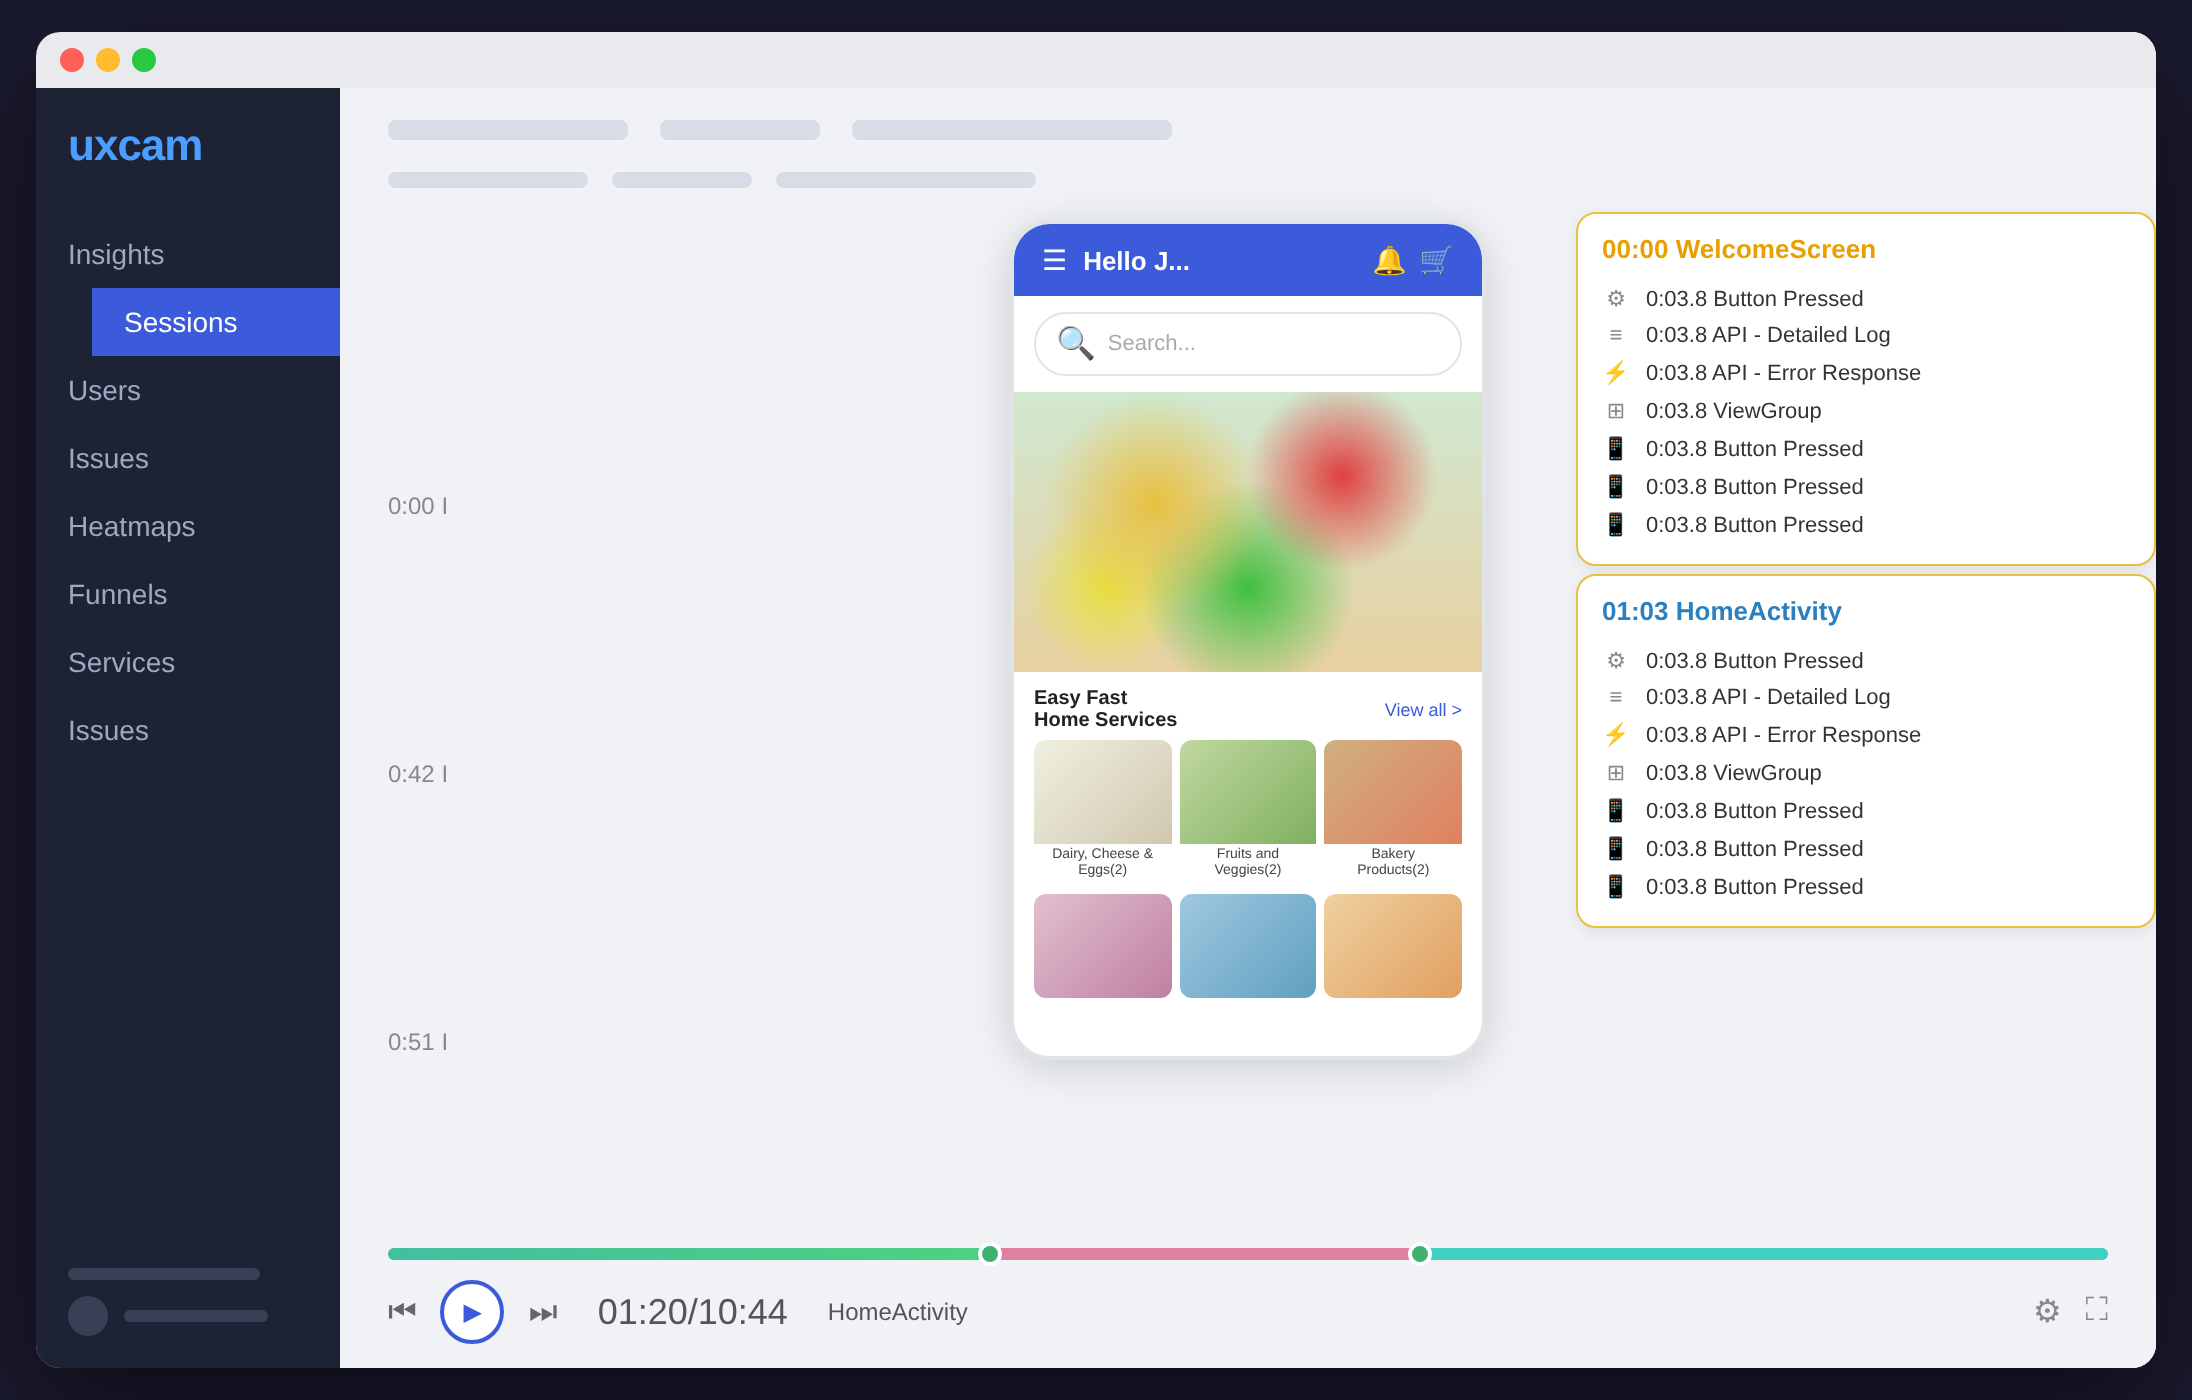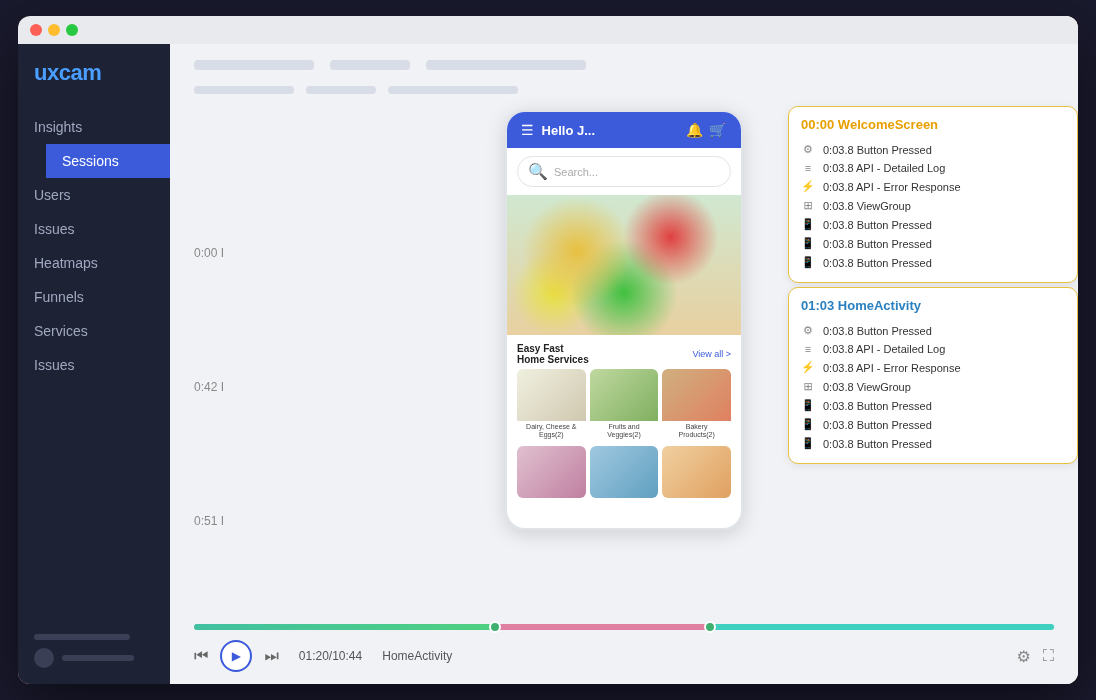--- a/index.html
+++ b/index.html
@@ -409,21 +409,21 @@
       border: 2px solid #3b5bdb;
       display: flex;
       align-items: center;
       justify-content: center;
       color: #3b5bdb;
       font-size: 12px;
       cursor: pointer;
       background: white;
     }
     .time-label {
-      font-size: 12px;
+      font-size: 18px;
       color: #555;
       margin-left: 8px;
     }
     .activity-label {
       font-size: 12px;
       color: #555;
       margin-left: 8px;
     }
     .controls-right {
       display: flex;

